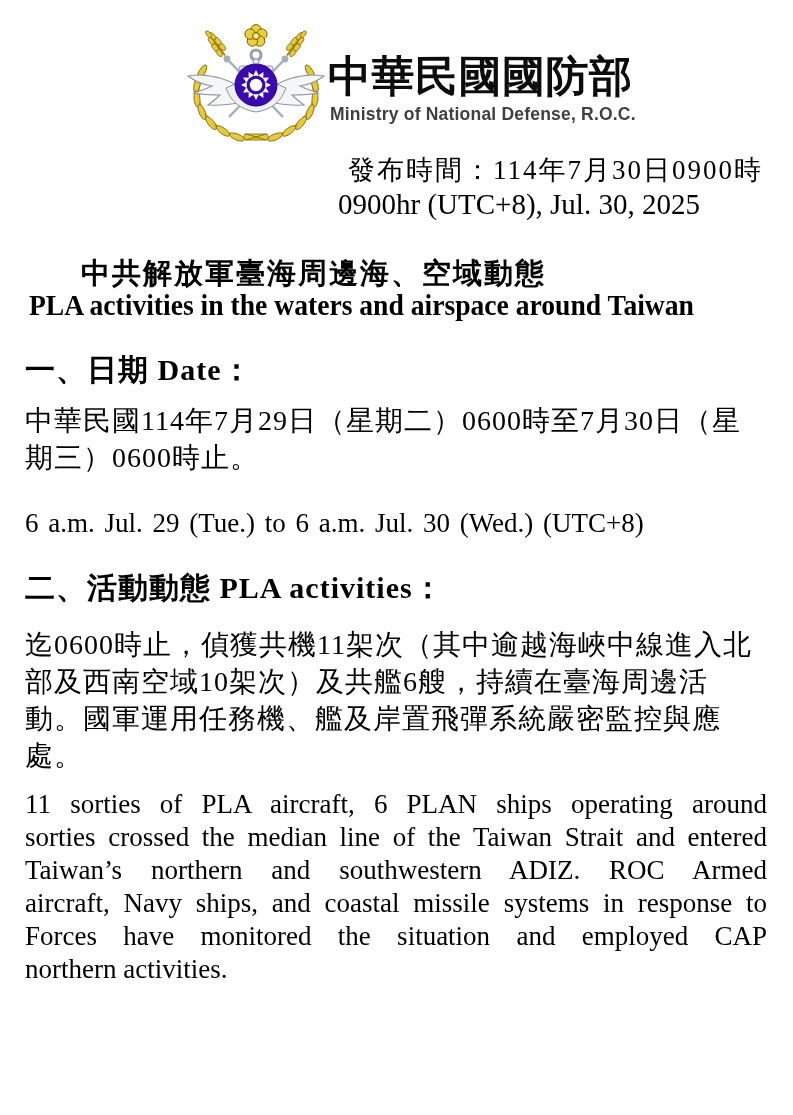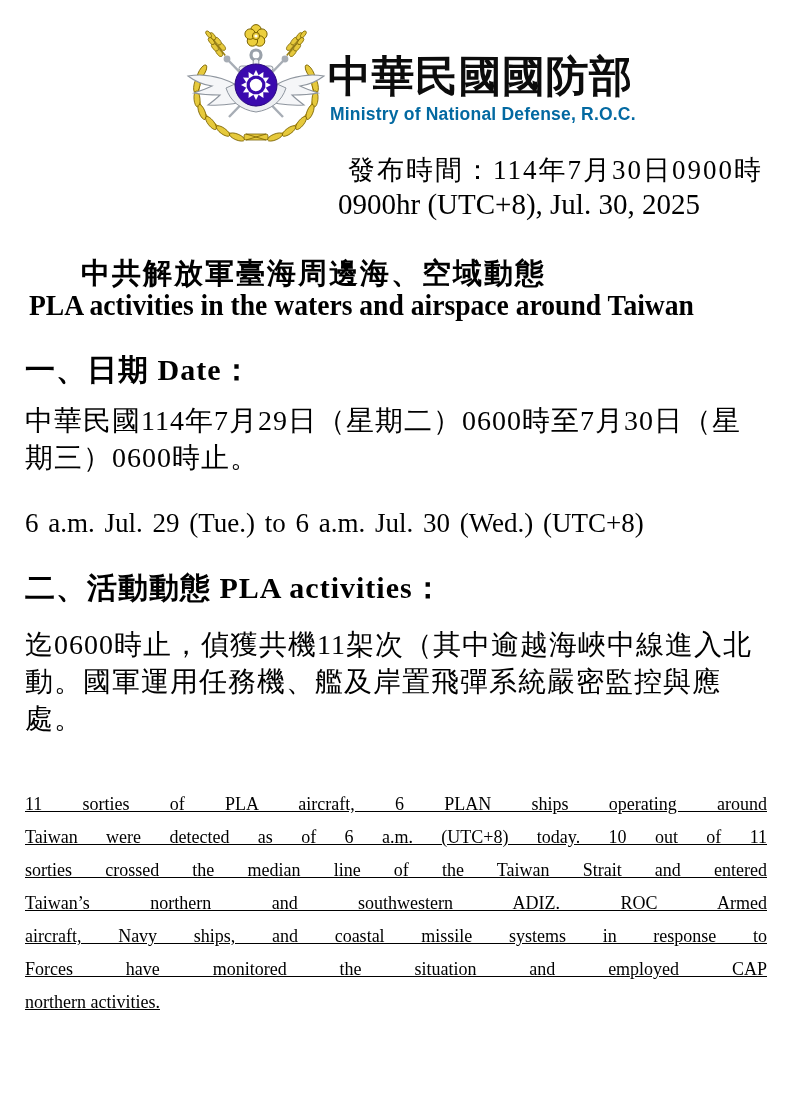--- a/index.html
+++ b/index.html
@@ -16,21 +16,21 @@
   .emblem { position: absolute; left: 182px; top: 22px; width: 148px; height: 126px; }
   .org-cjk {
     position: absolute; left: 328px; top: 48px;
     font-size: 43px; font-weight: 600; letter-spacing: 0.5px; color: #0c0c0c;
     white-space: nowrap;
   }
   .org-en {
     position: absolute; left: 330px; top: 104px;
     font-family: "Liberation Sans", "DejaVu Sans", sans-serif;
     font-size: 17.5px; font-weight: bold; letter-spacing: 0.2px;
-    color: #0369a1; white-space: nowrap;
+    color: #404040; white-space: nowrap;
   }
   .release { position: absolute; left: 338px; top: 152px; }
   .release .rl1 { font-size: 27px; letter-spacing: 2px; padding-left: 10px; white-space: nowrap; }
   .release .rl2 { font-size: 29px; margin-top: 0; white-space: nowrap; }
 
   
   .title-cjk {
     position: absolute; left: 0; top: 254px; width: 100%;
     text-align: center; font-size: 29px; font-weight: bold; letter-spacing: 2px;
     white-space: nowrap;
@@ -53,21 +53,21 @@
   .cjk-line { font-size: 28px; line-height: 37px; letter-spacing: 1px; white-space: nowrap; }
   .p1 { top: 402px; }
   .p2 { top: 626px; }
 
   .en-date {
     position: absolute; left: 25px; top: 508px;
     font-size: 27px; word-spacing: 3px; white-space: nowrap; text-align: right;
   }
 
   .en-para { position: absolute; left: 25px; top: 788px; width: 742px; }
-  .en-line { font-size: 18px; line-height: 33px; text-align: justify; text-align-last: justify; text-decoration: underline; }
+  .en-line { font-size: 27px; line-height: 33px; text-align: justify; text-align-last: justify; }
   .en-line.last { text-align-last: left; }
 </style>
 </head>
 <body>
 
 <div class="page">
 
   <svg class="emblem" viewBox="0 0 148 126" aria-hidden="true">
 
     <path d="M24,46 C10,70 12,96 52,114" fill="none" stroke="#C8A21F" stroke-width="2.5"></path>
@@ -180,26 +180,26 @@
   <div class="h sec1-h">一、日期 Date：</div>
   <div class="cjk-para p1">
     <div class="cjk-line">中華民國114年7月29日（星期二）0600時至7月30日（星</div>
     <div class="cjk-line">期三）0600時止。</div>
   </div>
   <div class="en-date">6 a.m. Jul. 29 (Tue.) to 6 a.m. Jul. 30 (Wed.) (UTC+8)</div>
 
   <div class="h sec2-h">二、活動動態 PLA activities：</div>
   <div class="cjk-para p2">
     <div class="cjk-line">迄0600時止，偵獲共機11架次（其中逾越海峽中線進入北</div>
+    <div class="cjk-line">部及西南空域10架次）及共艦6艘，持續在臺海周邊活</div>
     <div class="cjk-line">動。國軍運用任務機、艦及岸置飛彈系統嚴密監控與應</div>
     <div class="cjk-line">處。</div>
   </div>
   <div class="en-para">
     <div class="en-line">11 sorties of PLA aircraft, 6 PLAN ships operating around</div>
-    <div class="en-line">Taiwan were detected as of 6 a.m. (UTC+8) today. 10 out of 11</div>
     <div class="en-line">sorties crossed the median line of the Taiwan Strait and entered</div>
     <div class="en-line">Taiwan’s northern and southwestern ADIZ. ROC Armed</div>
     <div class="en-line">aircraft, Navy ships, and coastal missile systems in response to</div>
     <div class="en-line">Forces have monitored the situation and employed CAP</div>
     <div class="en-line last">northern activities.</div>
   </div>
 
 </div>
 
 </body></html>

